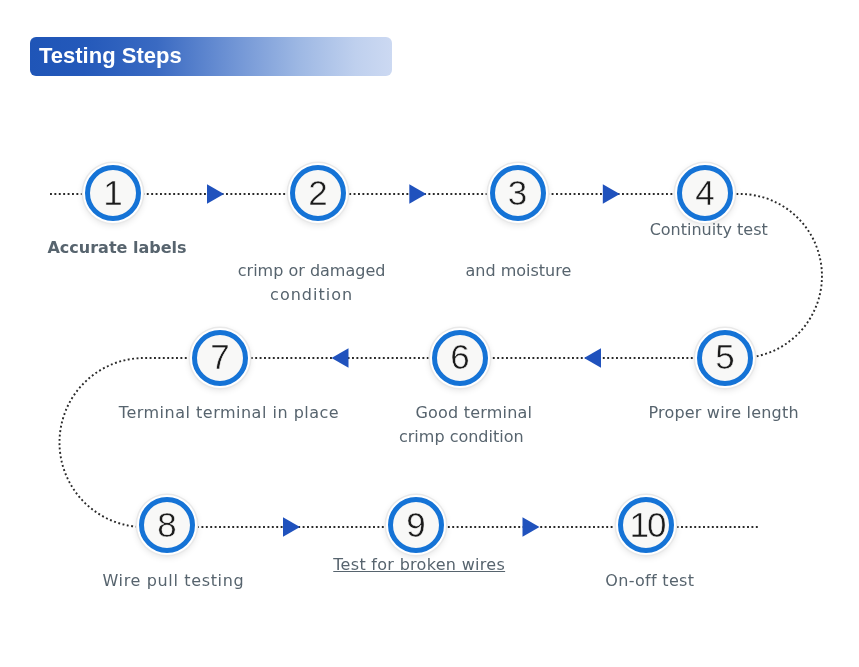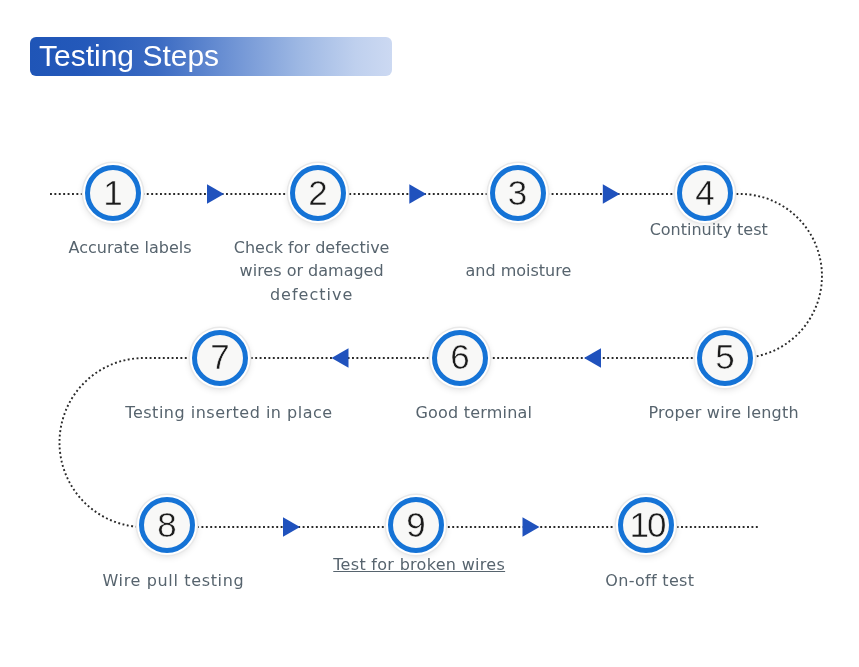--- a/index.html
+++ b/index.html
@@ -25,22 +25,22 @@
       #6d92d4 55%,
       #9fb9e4 75%,
       #bfd0ee 90%,
       var(--banner-end) 100%);
     display: flex;
     align-items: center;
   }
   .banner .title {
     color: #ffffff;
     font-family: "Liberation Sans", sans-serif;
-    font-size: 30px;
-    font-weight: normal;
+    font-size: 22px;
+    font-weight: bold;
     letter-spacing: 0px;
     padding-left: 9px;
     padding-bottom: 2px;
     white-space: nowrap;
   }
   svg.flow { position: absolute; left: 0; top: 0; }
   .node {
     position: absolute;
     width: 46px;
     height: 46px;
@@ -92,45 +92,45 @@
         <polygon points="601,348.25 601,367.75 584,358" fill="#2052bd"></polygon>
         <polygon points="348.5,348.25 348.5,367.75 331.5,358" fill="#2052bd"></polygon>
         <polygon points="283,517.25 283,536.75 300,527" fill="#2052bd"></polygon>
         <polygon points="522.5,517.25 522.5,536.75 539.5,527" fill="#2052bd"></polygon>
       </g>
   </svg>
   <div id="node-layer">
       <div class="node" style="left: 113px; top: 193px;">
         <span class="num">1</span>
       </div>
-      <div class="step-label" style="left: 130px; top: 235.75px;"><span style="letter-spacing: 0px;">Accurate labels</span></div>
+      <div class="step-label" style="left: 117px; top: 235.75px; font-weight: bold;"><span style="letter-spacing: 0px;">Accurate labels</span></div>
       <div class="node" style="left: 318px; top: 193px;">
         <span class="num">2</span>
       </div>
-      <div class="step-label" style="left: 311.6px; top: 235.75px;"><span style="letter-spacing: 0px;">Check for defective</span><br><span style="letter-spacing: 0px;">wires or damaged</span><br><span style="letter-spacing: 1px;">defective</span></div>
+      <div class="step-label" style="left: 311.6px; top: 235.75px;"><br><span style="letter-spacing: 0px;">crimp or damaged</span><br><span style="letter-spacing: 1px;">condition</span></div>
       <div class="node" style="left: 517.5px; top: 193px;">
         <span class="num">3</span>
       </div>
       <div class="step-label" style="left: 518.4px; top: 235.75px;"><br><span style="letter-spacing: 0px;">and moisture</span></div>
       <div class="node" style="left: 705px; top: 193px;">
         <span class="num">4</span>
       </div>
       <div class="step-label" style="left: 708.7px; top: 218px;"><span style="letter-spacing: 0px;">Continuity test</span></div>
       <div class="node" style="left: 725px; top: 357.5px;">
         <span class="num">5</span>
       </div>
       <div class="step-label" style="left: 723.6px; top: 401.25px;"><span style="letter-spacing: 0.2px;">Proper wire length</span></div>
       <div class="node" style="left: 460px; top: 357.5px;">
         <span class="num">6</span>
       </div>
-      <div class="step-label" style="left: 461.3px; top: 401.25px;"><span style="letter-spacing: 0.2px; margin-left: 25px;">Good terminal</span><br></div>
+      <div class="step-label" style="left: 461.3px; top: 401.25px;"><span style="letter-spacing: 0.2px; margin-left: 25px;">Good terminal</span><br><span style="letter-spacing: 0px;">crimp condition</span></div>
       <div class="node" style="left: 220px; top: 357.5px;">
         <span class="num">7</span>
       </div>
-      <div class="step-label" style="left: 229px; top: 401.25px;"><span style="letter-spacing: 0.5px;">Testing inserted in place</span></div>
+      <div class="step-label" style="left: 229px; top: 401.25px;"><span style="letter-spacing: 0.5px;">Terminal terminal in place</span></div>
       <div class="node" style="left: 167px; top: 525px;">
         <span class="num">8</span>
       </div>
       <div class="step-label" style="left: 173.4px; top: 568.75px;"><span style="letter-spacing: 0.65px;">Wire pull testing</span></div>
       <div class="node" style="left: 416px; top: 525px;">
         <span class="num">9</span>
       </div>
       <div class="step-label" style="left: 419.2px; top: 553px; text-decoration: underline;"><span style="letter-spacing: 0.3px;">Test for broken wires</span></div>
       <div class="node" style="left: 646px; top: 525px;">
         <span class="num two-digit">10</span>

